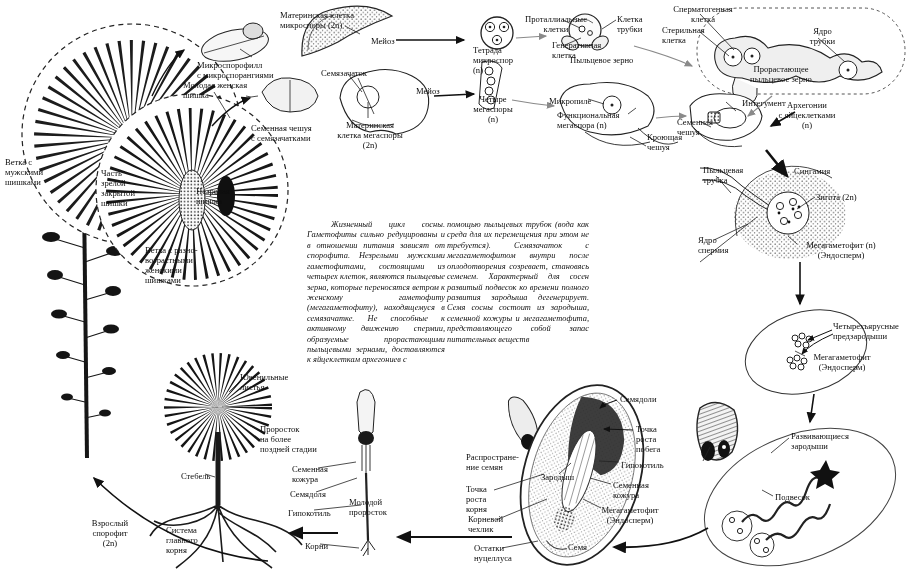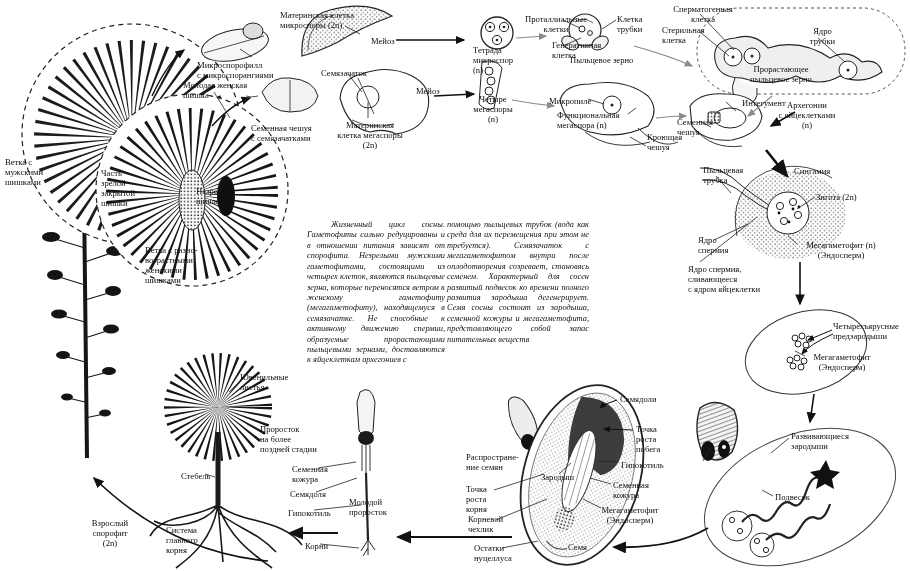--- a/index.html
+++ b/index.html
@@ -339,23 +339,20 @@
 с яйцеклетками
 (n)</div>
       <div class="lbl" style="left: 703px; top: 165px;">Пыльцевая
 трубка</div>
       <div class="lbl" style="left: 794px; top: 166px;">Сингамия</div>
       <div class="lbl" style="left: 816px; top: 192px;">Зигота (2n)</div>
       <div class="lbl" style="left: 698px; top: 235px;">Ядро
 спермия</div>
       <div class="lbl center" style="left: 798px; top: 240px; width: 86px;">Мегагаметофит (n)
 (Эндосперм)</div>
-      <div class="lbl" style="left: 688px; top: 264px;">Ядро спермия,
-сливающееся
-с ядром яйцеклетки</div>
       <div class="lbl" style="left: 833px; top: 321px;">Четырехъярусные
 предзародыши</div>
       <div class="lbl center" style="left: 808px; top: 352px; width: 68px;">Мегагаметофит
 (Эндосперм)</div>
       <div class="lbl" style="left: 791px; top: 431px;">Развивающиеся
 зародыши</div>
       <div class="lbl" style="left: 775px; top: 492px;">Подвесок</div>
       <div class="lbl" style="left: 466px; top: 452px;">Распростране-
 ние семян</div>
       <div class="lbl" style="left: 620px; top: 394px;">Семядоли</div>

